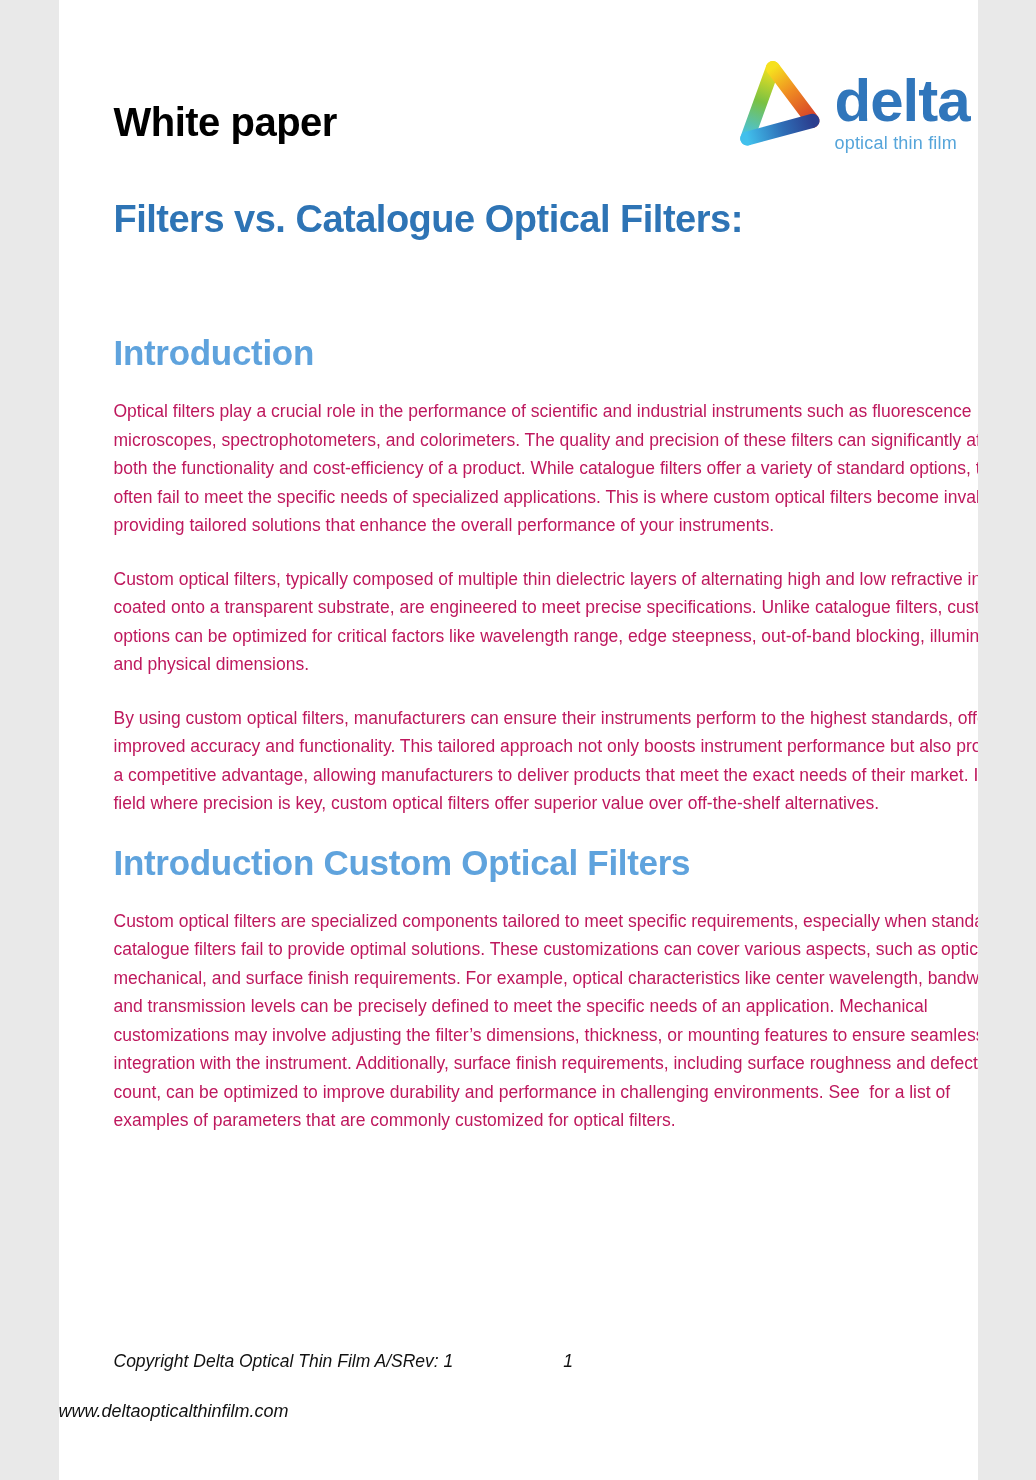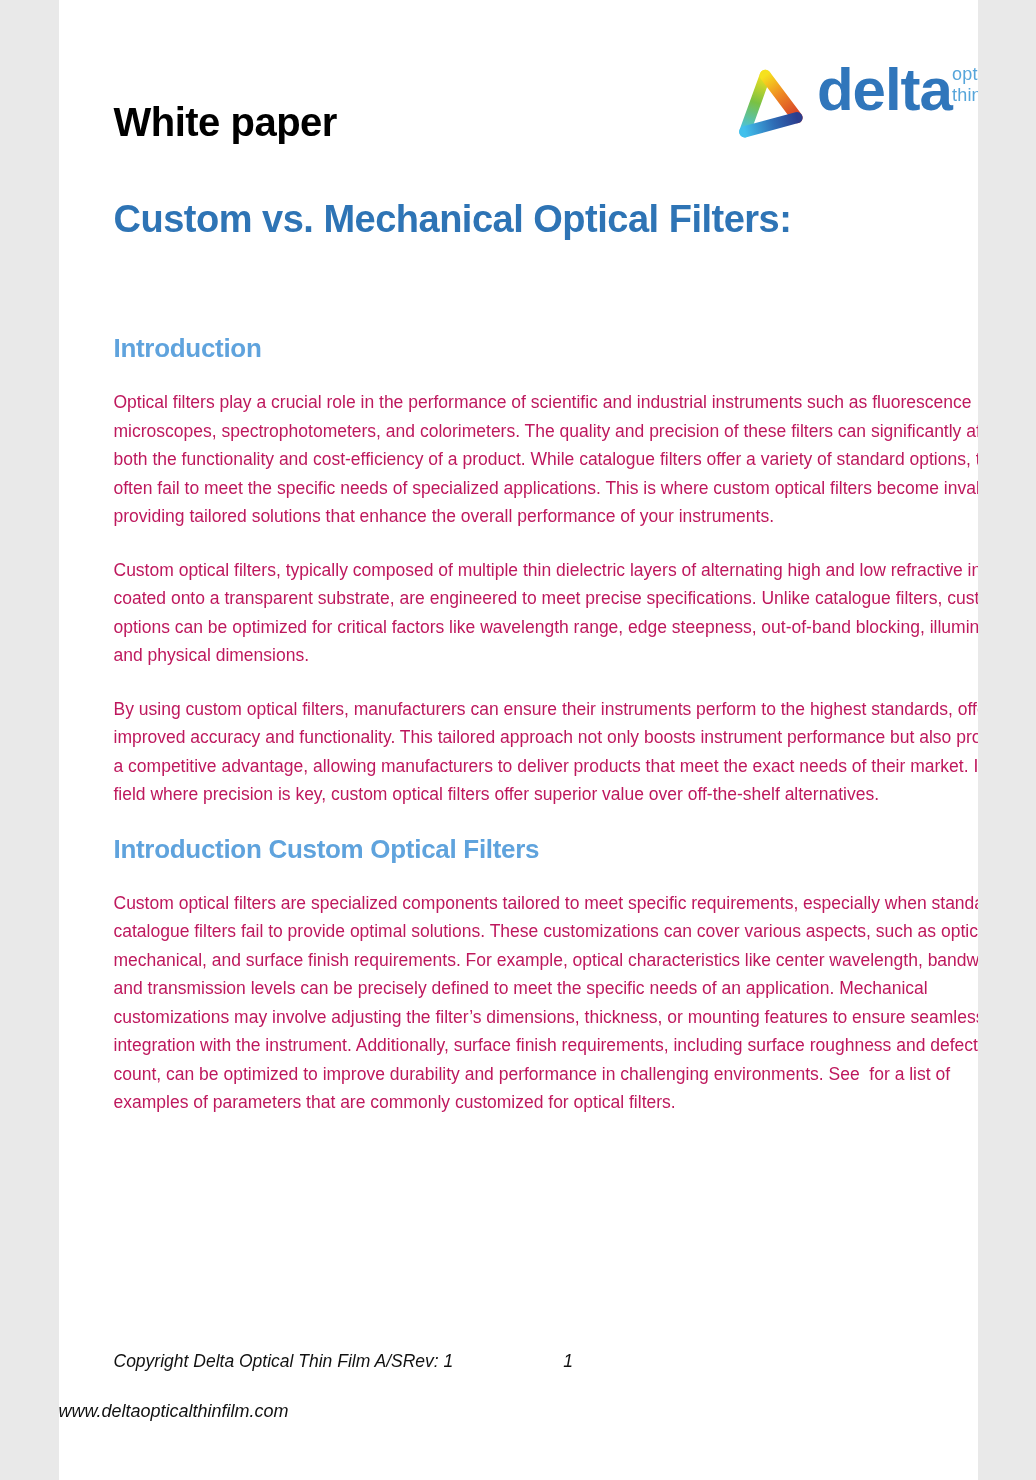--- a/index.html
+++ b/index.html
@@ -27,21 +27,21 @@
 
   .logo {
     position: absolute;
     left: 676px;
     top: 52px;
     display: flex;
     align-items: flex-start;
     gap: 12px;
   }
   .logo-triangle { width: 88px; height: 106px; }
-  .logo-text { display: flex; margin-top: 9px; }
+  .logo-text { display: flex; flex-direction: column; margin-top: 20px; }
   .logo-brand {
     font-size: 60px;
     font-weight: 700;
     line-height: 58px;
     color: #3076bb;
     letter-spacing: -1px;
   }
   .logo-tagline {
     font-size: 18px;
     font-weight: 400;
@@ -62,21 +62,21 @@
     letter-spacing: -0.5px;
   }
 
   .content {
     position: absolute;
     left: 55px;
     top: 333px;
     width: 916px;
   }
   .section-heading {
-    font-size: 26px;
+    font-size: 35px;
     font-weight: 700;
     color: #5fa3dd;
     margin-bottom: 24px;
     letter-spacing: -0.3px;
   }
   .section + .section .section-heading { margin-top: 6px; }
   .body-par {
     font-size: 17.5px;
     line-height: 28.5px;
     color: #be185d;
@@ -136,21 +136,21 @@
       <path d="M 43 14 L 88 74" stroke="url(#gradAB)" stroke-width="16" stroke-linecap="round" fill="none"></path>
       <path d="M 88 74 L 14 94" stroke="url(#gradBC)" stroke-width="16" stroke-linecap="round" fill="none"></path>
     </svg>
     <div class="logo-text">
       <div class="logo-brand">delta</div>
       <div class="logo-tagline">optical thin film</div>
     </div>
   </div>
 
   <div class="doc-title">
-    <div>Custom vs. Mechanical Optical Filters:</div>
+    <div>Filters vs. Catalogue Optical Filters:</div>
   </div>
 
   <div class="content">
 
     <div class="section">
       <div class="section-heading">Introduction</div>
       <p class="body-par">Optical filters play a crucial role in the performance of scientific and industrial instruments such as fluorescence microscopes, spectrophotometers, and colorimeters. The quality and precision of these filters can significantly affect both the functionality and cost-efficiency of a product. While catalogue filters offer a variety of standard options, they often fail to meet the specific needs of specialized applications. This is where custom optical filters become invaluable, providing tailored solutions that enhance the overall performance of your instruments.</p>
       <p class="body-par">Custom optical filters, typically composed of multiple thin dielectric layers of alternating high and low refractive indices coated onto a transparent substrate, are engineered to meet precise specifications. Unlike catalogue filters, custom options can be optimized for critical factors like wavelength range, edge steepness, out-of-band blocking, illumination, and physical dimensions.</p>
       <p class="body-par">By using custom optical filters, manufacturers can ensure their instruments perform to the highest standards, offering improved accuracy and functionality. This tailored approach not only boosts instrument performance but also provides a competitive advantage, allowing manufacturers to deliver products that meet the exact needs of their market. In a field where precision is key, custom optical filters offer superior value over off-the-shelf alternatives.</p>
     </div>

